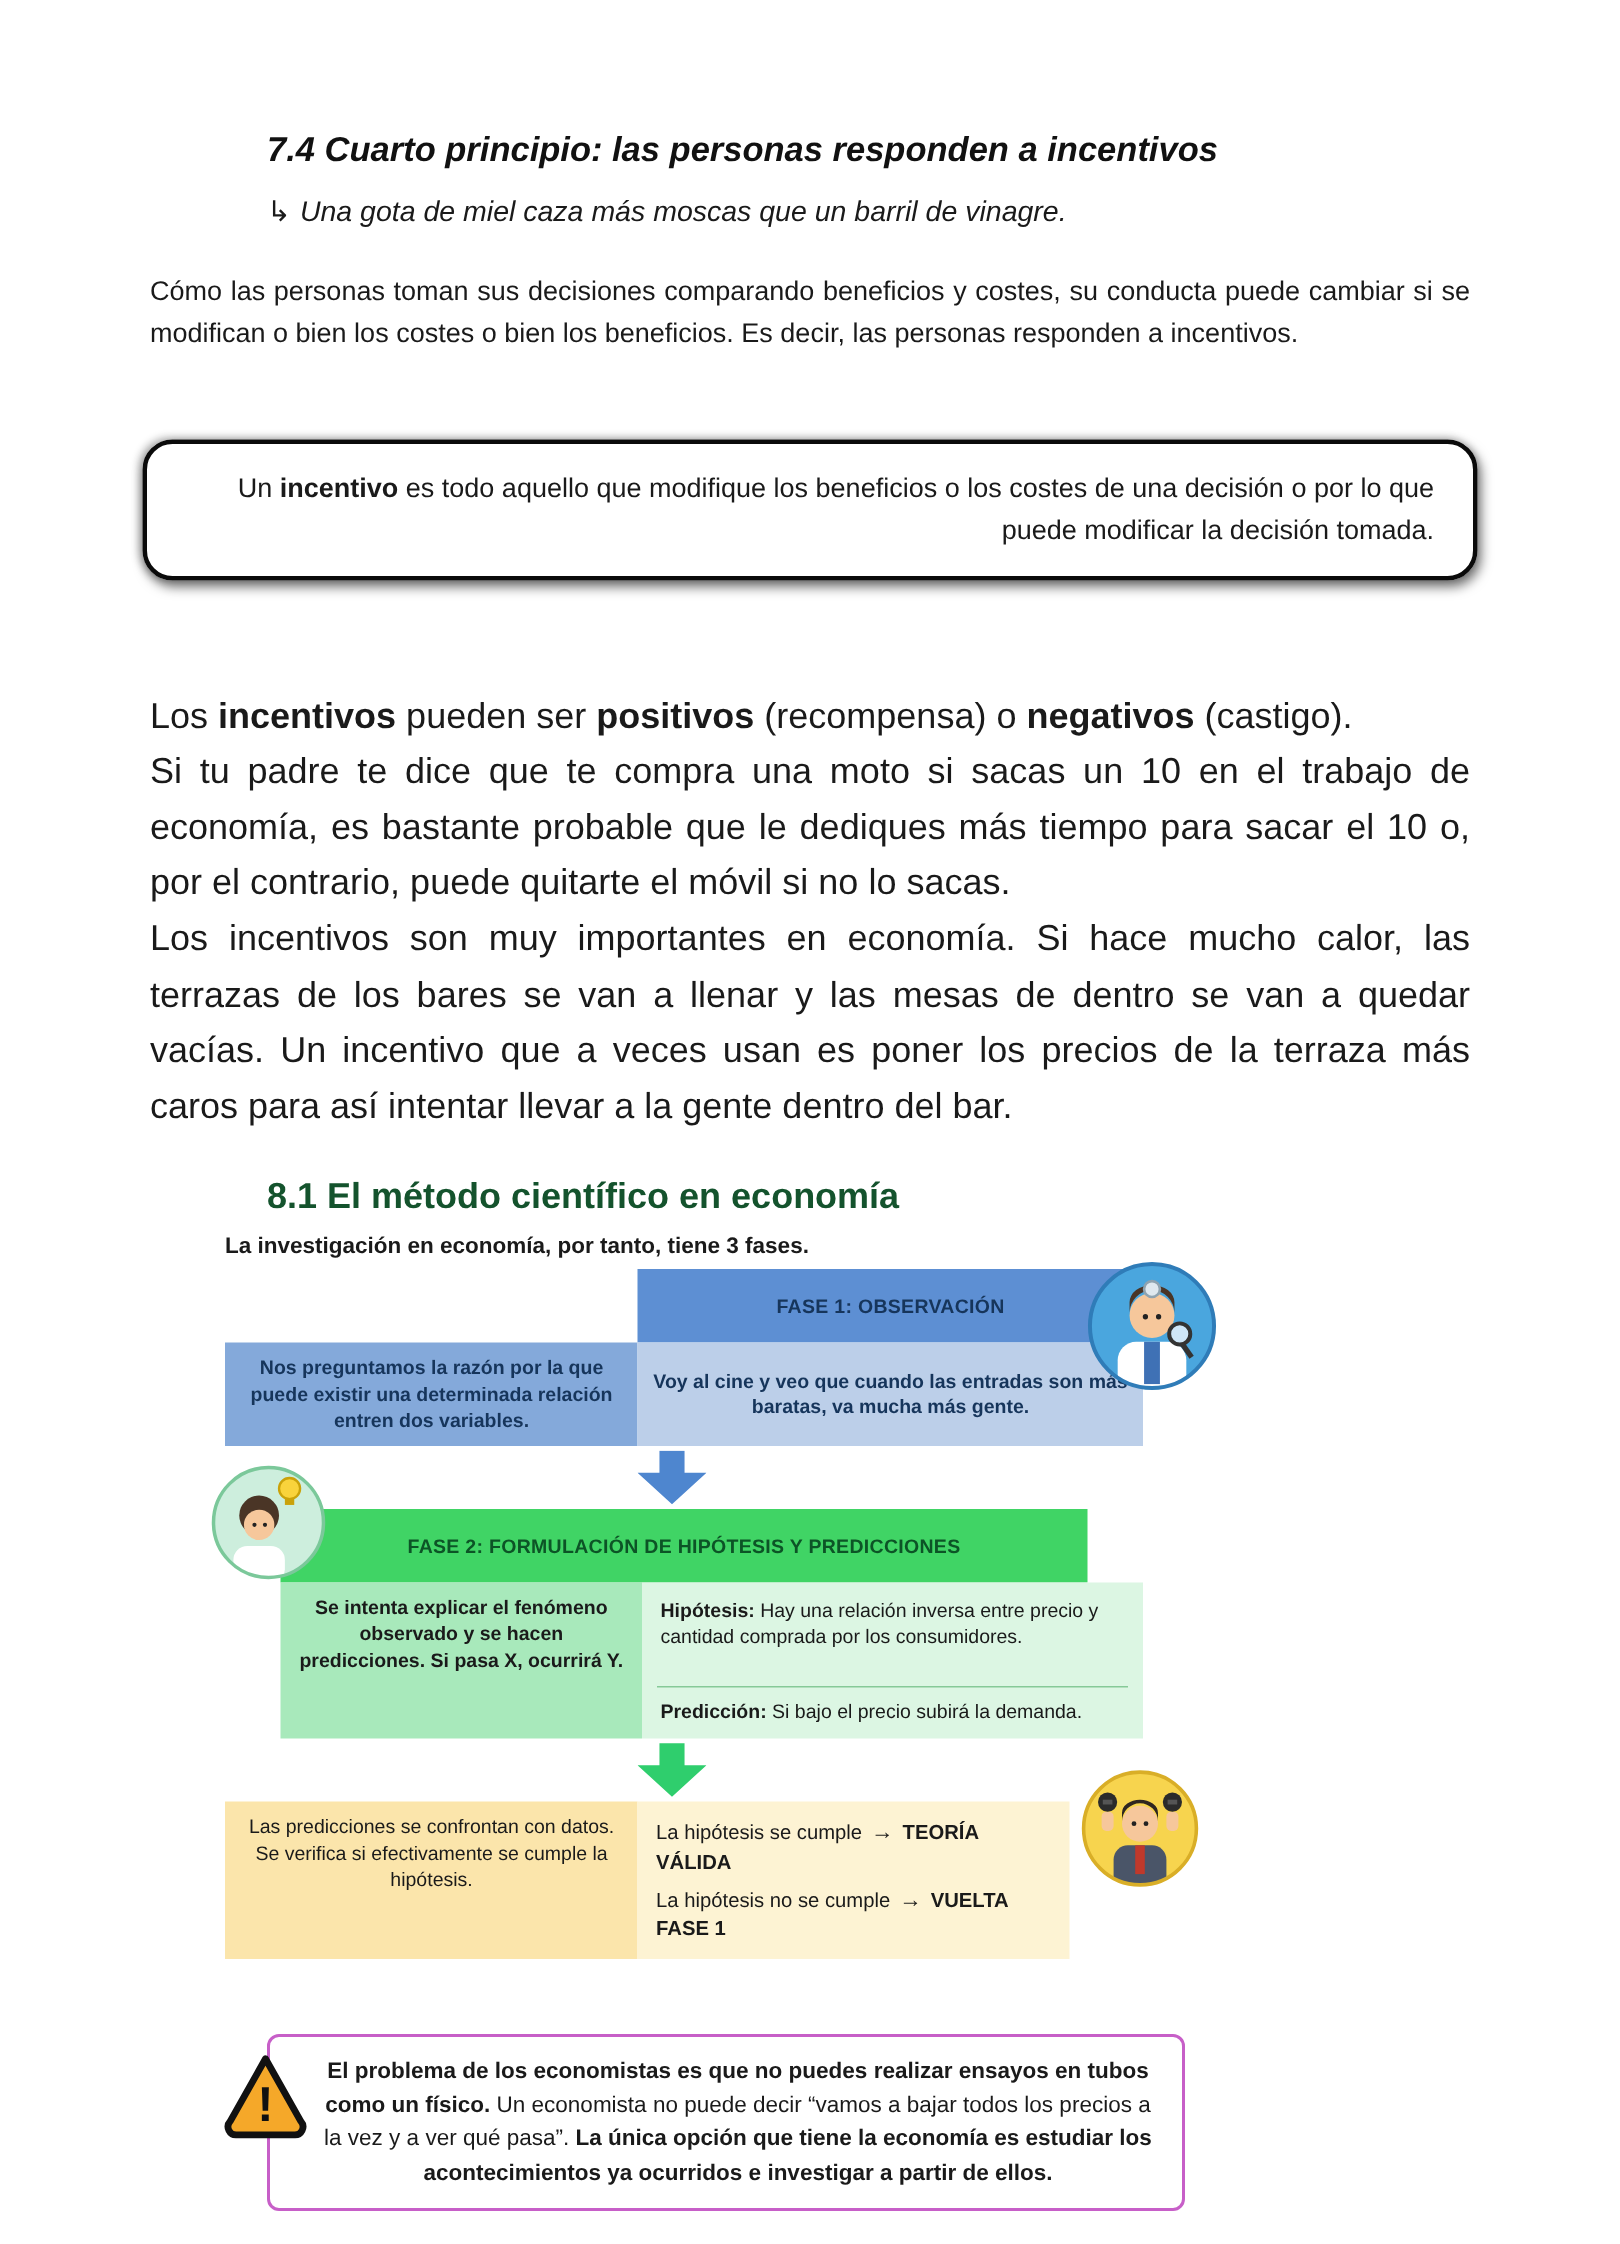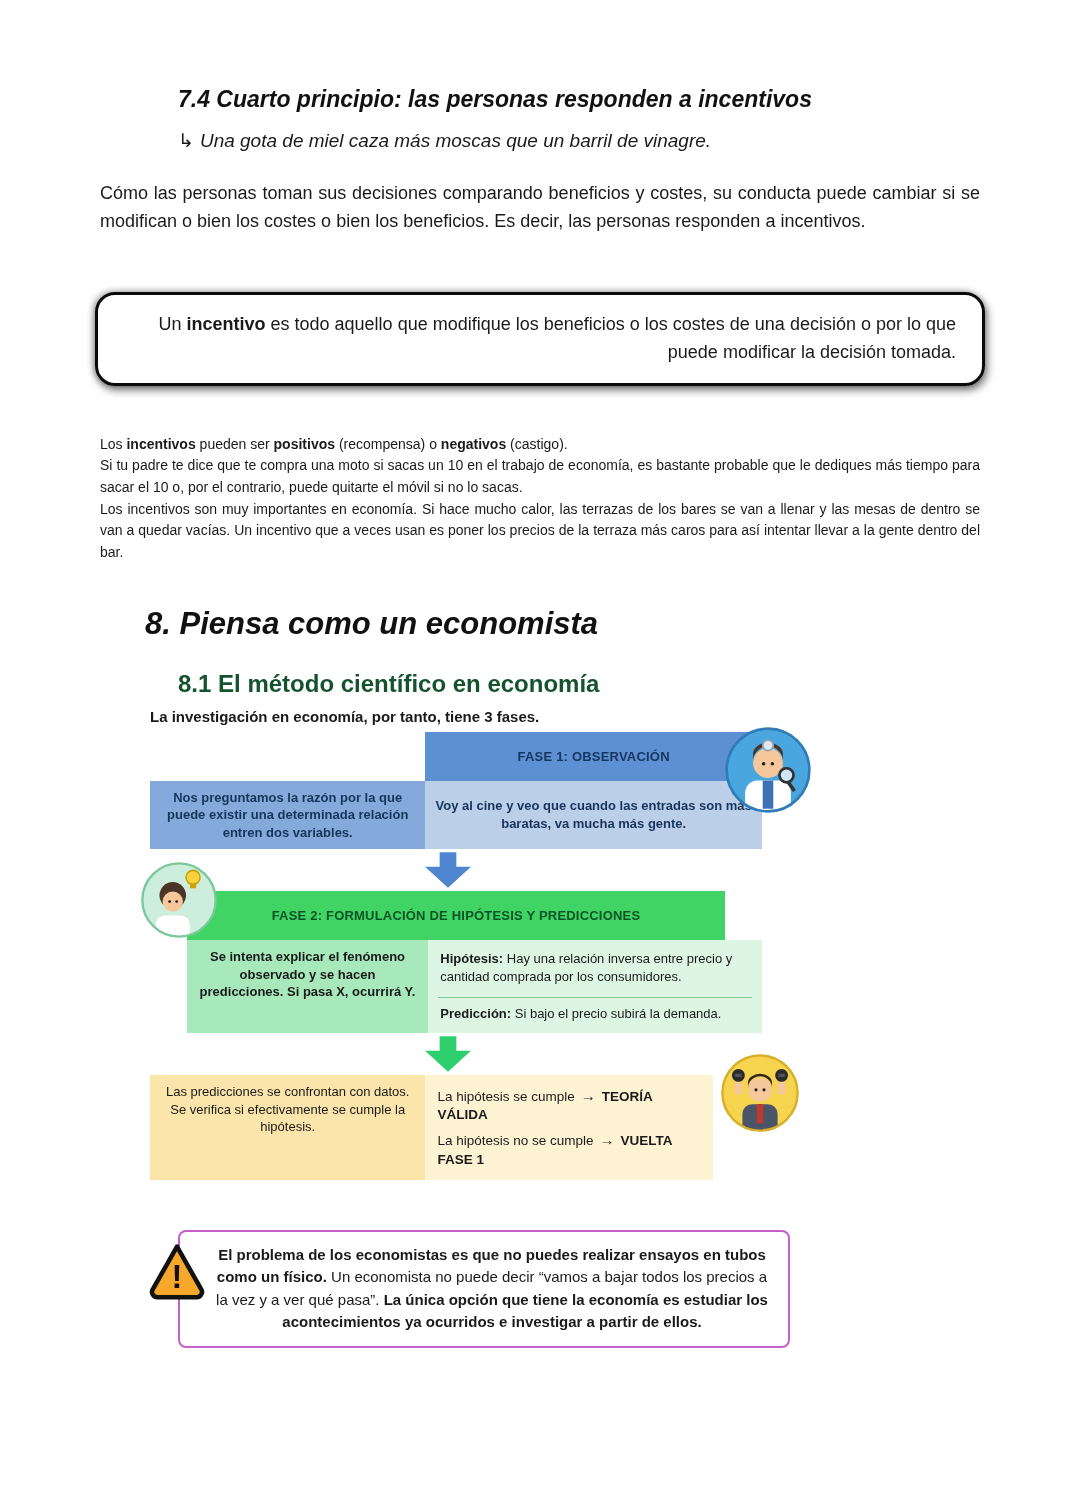--- a/index.html
+++ b/index.html
@@ -27,22 +27,22 @@
     font-size: 18px; line-height: 1.55; text-align: justify;
   }
   .defbox {
     margin: 56px 95px 0 95px;
     padding: 16px 26px;
     border: 3px solid #0a0a0a; border-radius: 20px;
     box-shadow: 2px 4px 8px rgba(0,0,0,0.55), -2px -1px 6px rgba(0,0,0,0.3);
     font-size: 18px; line-height: 1.55; text-align: right;
   }
   .pblock {
-    margin: 48px 100px 0 100px;
-    font-size: 14px; line-height: 1.55; text-align: justify;
+    margin: 72px 100px 0 100px;
+    font-size: 24px; line-height: 1.55; text-align: justify;
   }
   .pblock p { margin: 0; }
 
   
   .h8 {
     margin: 42px 0 0 145px;
     font-size: 31px; font-style: italic; font-weight: 700; color: #111;
   }
   .h81 {
     margin: 28px 0 0 178px;
@@ -62,21 +62,21 @@
 
   .f1 .banner { margin-left: 45%; width: 55%; background: var(--fase1_banner,#5d8fd3); color: var(--fase1_text,#16355b); }
   .f1 .left  { width: 45%; background: var(--fase1_left,#84a9da); color: var(--fase1_text,#16355b); font-weight: 700; text-align: center; }
   .f1 .right { width: 55%; background: var(--fase1_right,#bccfe9); color: var(--fase1_text,#16355b); font-weight: 700; text-align: center; display:flex; align-items:center; justify-content:center; }
 
   .f2 .banner { margin-left: 6%; width: 88%; background: var(--fase2_banner,#40d465); color: var(--fase2_text,#0c5426); }
   .f2 .row { margin-left: 6%; width: 94%; }
   .f2 .left  { width: 42%; background: var(--fase2_left,#a8e9bb); font-weight: 700; text-align: center; }
   .f2 .right { width: 58%; background: var(--fase2_right,#dcf6e3); }
   .f2 .entry { padding: 2px 2px; }
-  .f2 .entry:first-child { border-bottom: 1px solid #86c998; padding-bottom: 12px; margin-bottom: 5px; }
+  .f2 .entry:first-child { border-bottom: 1px solid #86c998; padding-bottom: 24px; margin-bottom: 5px; }
 
   .f3 .banner { width: 92%; background: var(--fase3_banner,#f1a73c); color: #ffffff; }
   .f3 .left  { width: 45%; background: var(--fase3_left,#fbe5ab); text-align: center; }
   .f3 .right { width: 47%; background: var(--fase3_right,#fdf3d3); }
   .f3 .entry { padding: 3px 2px; font-size: 13.5px; }
   .ag { font-weight: 700; padding: 0 6px; font-size: 15px; }
 
   .arrowblk { width: 46px; height: 36px; margin: 3px 0 3px 45%; display:block; }
   .arrow-blue  { color: var(--arrow_blue,#4e86cf); }
   .arrow-green { color: var(--arrow_green,#2fce6d); }
@@ -113,21 +113,20 @@
   <div class="defbox">
     <span>Un </span><b>incentivo</b><span> es todo aquello que modifique los beneficios o los costes de una decisión o por lo que puede modificar la decisión tomada.</span>
   </div>
 
   <div class="pblock">
     <p><span>Los </span><b>incentivos</b><span> pueden ser </span><b>positivos</b><span> (recompensa) o </span><b>negativos</b><span> (castigo).</span></p>
     <p>Si tu padre te dice que te compra una moto si sacas un 10 en el trabajo de economía, es bastante probable que le dediques más tiempo para sacar el 10 o, por el contrario, puede quitarte el móvil si no lo sacas.</p>
     <p>Los incentivos son muy importantes en economía. Si hace mucho calor, las terrazas de los bares se van a llenar y las mesas de dentro se van a quedar vacías. Un incentivo que a veces usan es poner los precios de la terraza más caros para así intentar llevar a la gente dentro del bar.</p>
   </div>
 
-  <h1 class="h8">8. Piensa como un economista</h1>
   <h3 class="h81">8.1 El método científico en economía</h3>
 
   <div class="diagram">
     <p class="dintro">La investigación en economía, por tanto, tiene 3 fases.</p>
 
     <div class="fase f1">
       <div class="banner">FASE 1: OBSERVACIÓN</div>
       <div class="row">
         <div class="cell left">Nos preguntamos la razón por la que puede existir una determinada relación entren dos variables.</div>
         <div class="cell right">Voy al cine y veo que cuando las entradas son más baratas, va mucha más gente.</div>

